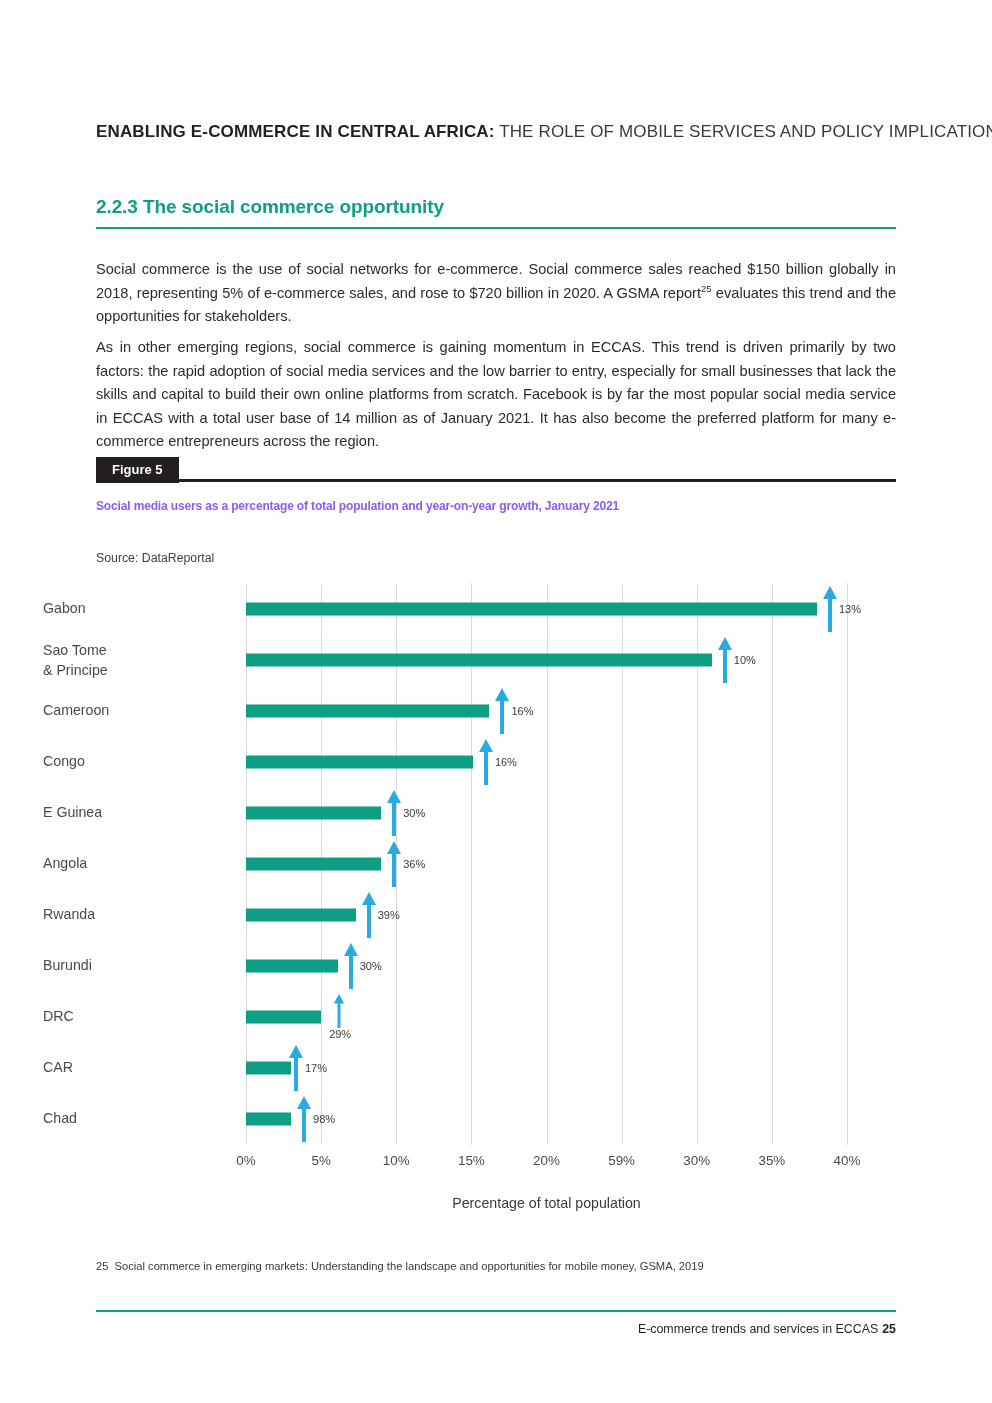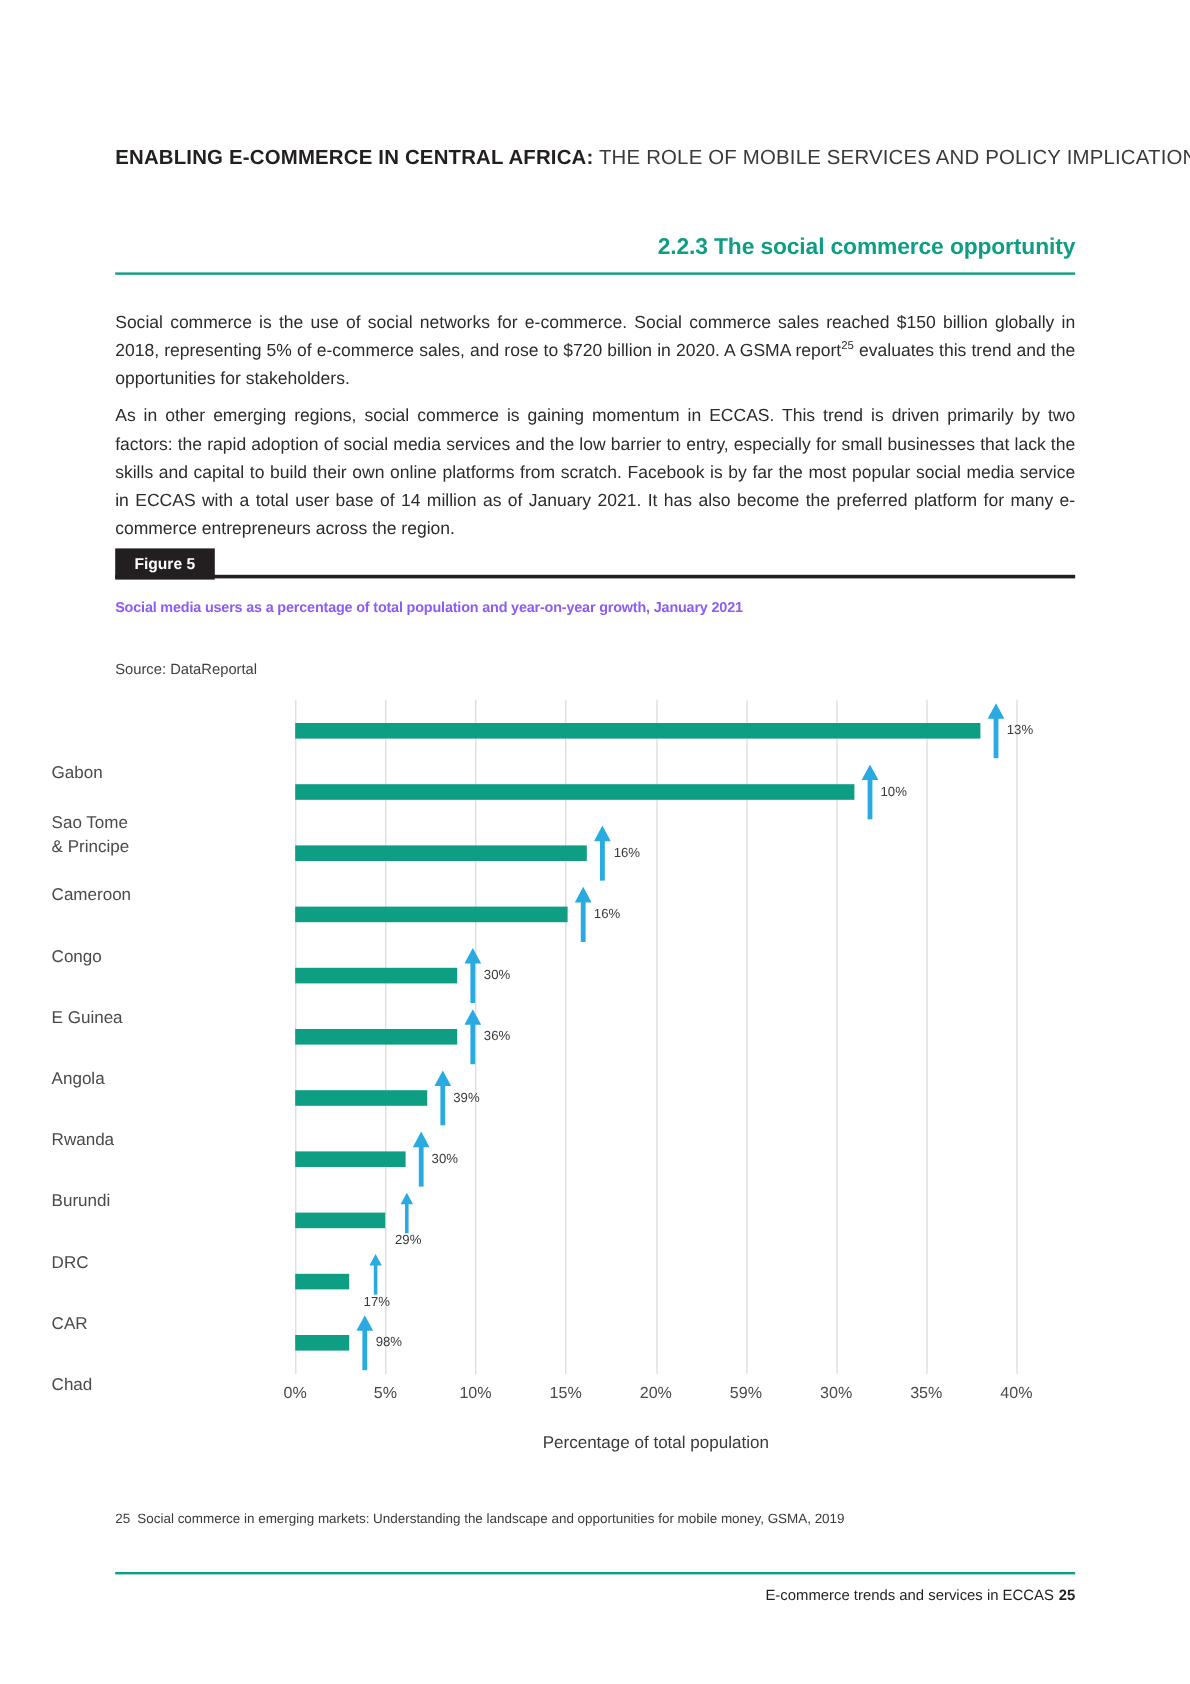--- a/index.html
+++ b/index.html
@@ -21,21 +21,20 @@
     margin-top: 32px;
   }
   .running-header .rh-bold { font-weight: bold; }
   .running-header .rh-rest { font-weight: normal; color: #3a3a3a; }
 
   
   .section-heading {
     position: absolute; left: 96px; top: 196px; width: 800px;
     font-size: 19px; font-weight: bold; color: #0E9E84;
     letter-spacing: -0.1px;
-    text-align: right;
   }
   .heading-rule {
     position: absolute; left: 96px; top: 227px; width: 800px; height: 2px;
     background: #0E9E84;
   }
 
   
   .para {
     position: absolute; left: 96px; width: 800px;
     font-size: 14.6px; line-height: 23.5px;
@@ -80,21 +79,20 @@
     position: absolute; top: 0; width: 1px; height: 562px;
     background: #d9d9d9;
   }
   .bar-row { position: absolute; left: 0; width: 601px; height: 51.3px; }
   .cat-label {
     position: absolute; right: 604px; width: 200px;
     text-align: left; font-size: 14.2px; color: #4a4a4a;
     line-height: 19.5px;
     top: 50%; transform: translateY(-50%);
     padding-left: 0;
-    margin-top: 36px;
   }
   .cat-label.two-line { line-height: 20px; }
   .bar {
     position: absolute; left: 0; height: 13px;
     background: #0E9E84;
     top: 50%; transform: translateY(-50%);
   }
   .arrow-wrap {
     position: absolute; top: 50%; transform: translateY(-50%);
     height: 46px; display: flex; align-items: center;
@@ -268,21 +266,21 @@
             <svg width="14" height="46" viewBox="0 0 14 46" class="arrow-svg">
               <rect x="5" y="11" width="4" height="35" fill="#29ABE2"></rect>
               <polygon points="7,0 14,13 0,13" fill="#29ABE2"></polygon>
             </svg>
             <span class="growth-label">29%</span>
           </div>
         </div>
         <div class="bar-row" style="top: 459.818px; height: 51.0909px;">
           <div class="cat-label">CAR</div>
           <div class="bar" style="width: 45.075px; background: rgb(14, 158, 132);"></div>
-          <div class="arrow-wrap" style="left: 55px; flex-direction: column;">
+          <div class="arrow-wrap" style="left: 43px;">
             <svg width="14" height="46" viewBox="0 0 14 46" class="arrow-svg">
               <rect x="5" y="11" width="4" height="35" fill="#29ABE2"></rect>
               <polygon points="7,0 14,13 0,13" fill="#29ABE2"></polygon>
             </svg>
             <span class="growth-label">17%</span>
           </div>
         </div>
         <div class="bar-row" style="top: 510.909px; height: 51.0909px;">
           <div class="cat-label">Chad</div>
           <div class="bar" style="width: 45.075px; background: rgb(14, 158, 132);"></div>

